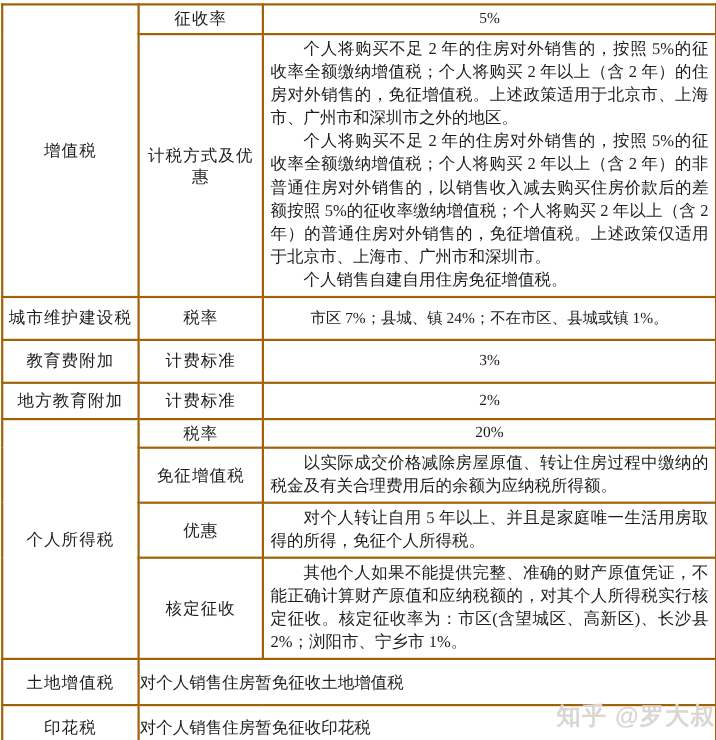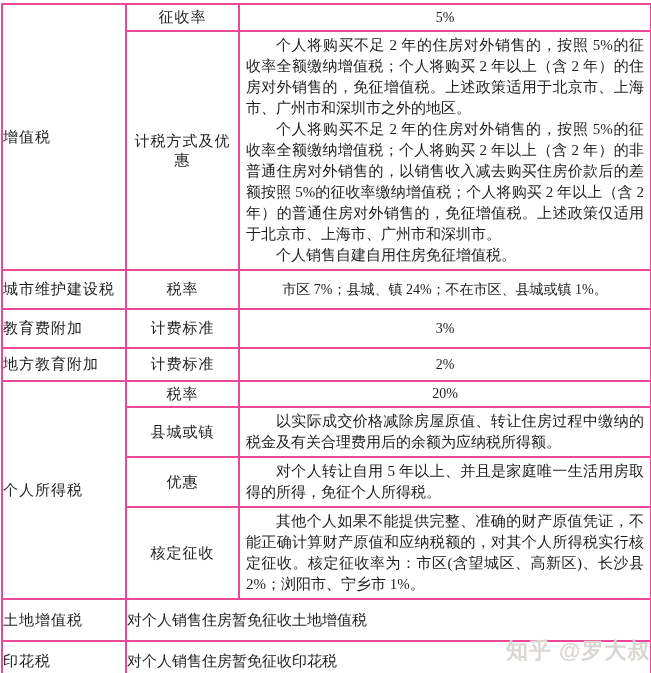--- a/index.html
+++ b/index.html
@@ -17,31 +17,31 @@
   }
   table.tax-table {
     position: absolute;
     left: 1px;
     top: 3px;
     width: 649px;
     border-collapse: collapse;
     table-layout: fixed;
   }
   td {
-    border: 2px solid #ec4899;
+    border: 2px solid #a16207;
     padding: 0;
     font-size: 15px;
     vertical-align: middle;
     overflow: hidden;
   }
   col.c1 { width: 124px; }
   col.c2 { width: 113px; }
   col.c3 { width: 412px; }
 
-  td.cat   { text-align: left; letter-spacing: 1px; font-family: Liberation Serif, serif; }
+  td.cat   { text-align: center; letter-spacing: 1px; font-family: Liberation Serif, serif; }
   td.label { text-align: center; letter-spacing: 1px; }
   td.val   { text-align: center; font-size: 14px; }
   td.text  {
     text-align: justify;
     padding: 3px 6px;
     line-height: 21px;
     border-radius: 10px;
   }
   td.text p {
     margin: 0;
@@ -115,21 +115,21 @@
       <td class="label">计费标准</td>
       <td class="val">2%</td>
     </tr>
 
     <tr class="r-pitrate">
       <td class="cat" rowspan="4">个人所得税</td>
       <td class="label">税率</td>
       <td class="val">20%</td>
     </tr>
     <tr class="r-pitmeth">
-      <td class="label">县城或镇</td>
+      <td class="label">免征增值税</td>
       <td class="text">
         <p>以实际成交价格减除房屋原值、转让住房过程中缴纳的税金及有关合理费用后的余额为应纳税所得额。</p>
       </td>
     </tr>
     <tr class="r-pitpref">
       <td class="label">优惠</td>
       <td class="text">
         <p>对个人转让自用 5 年以上、并且是家庭唯一生活用房取得的所得，免征个人所得税。</p>
       </td>
     </tr>

